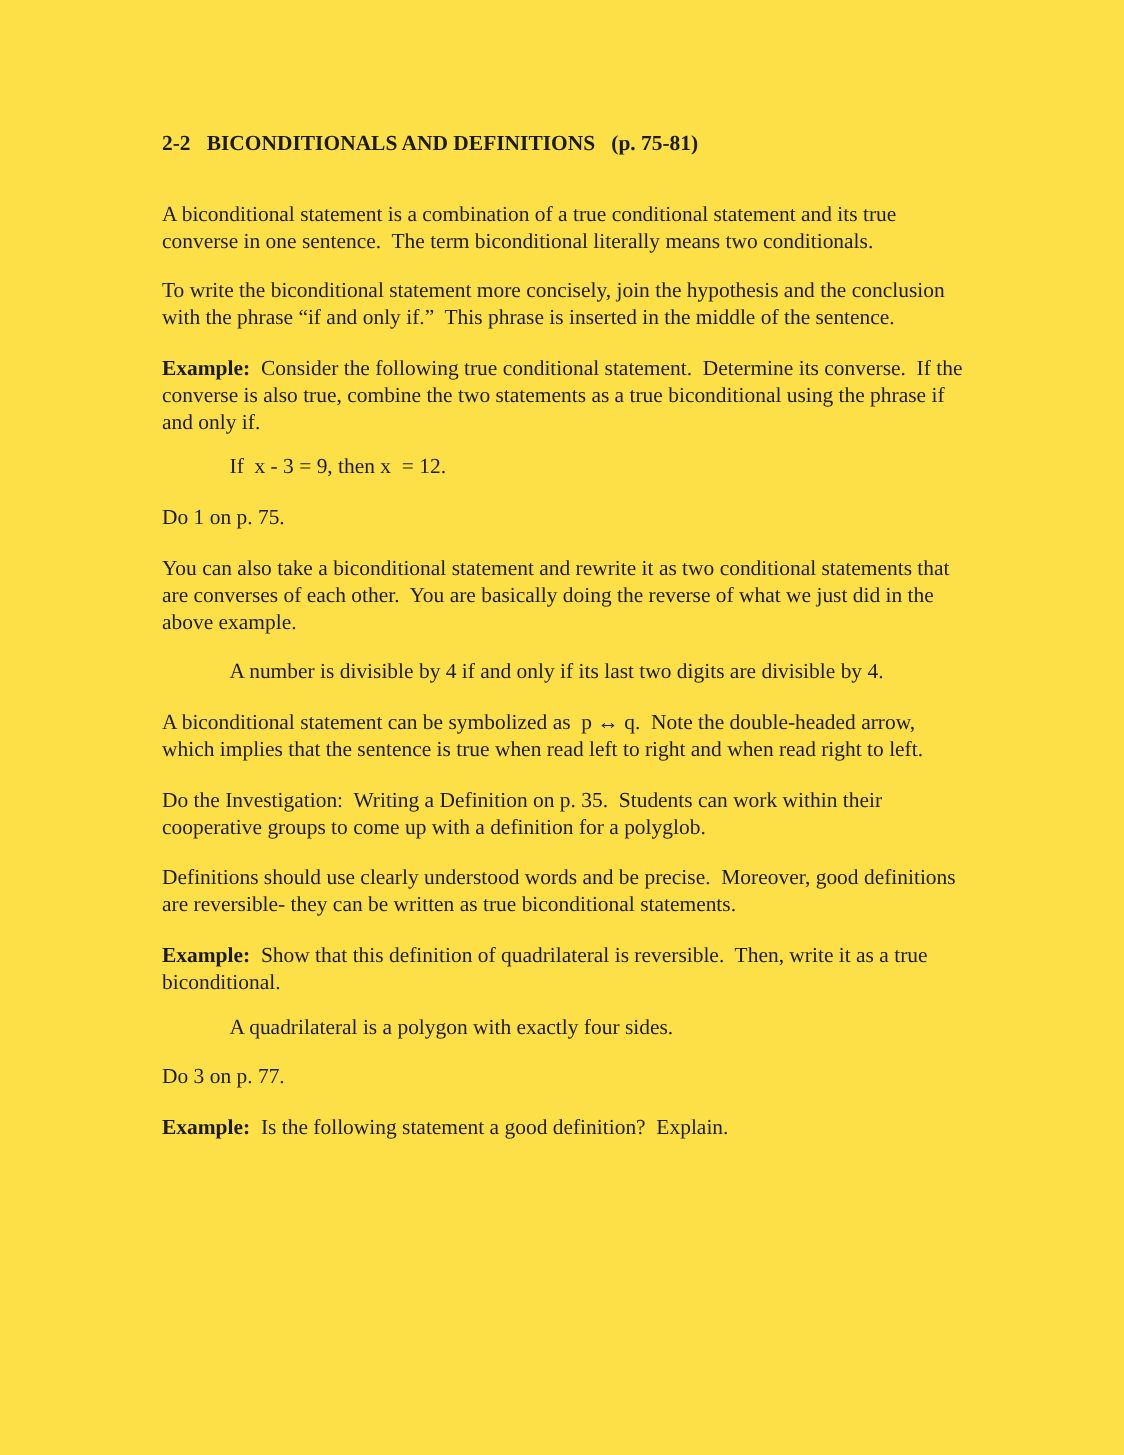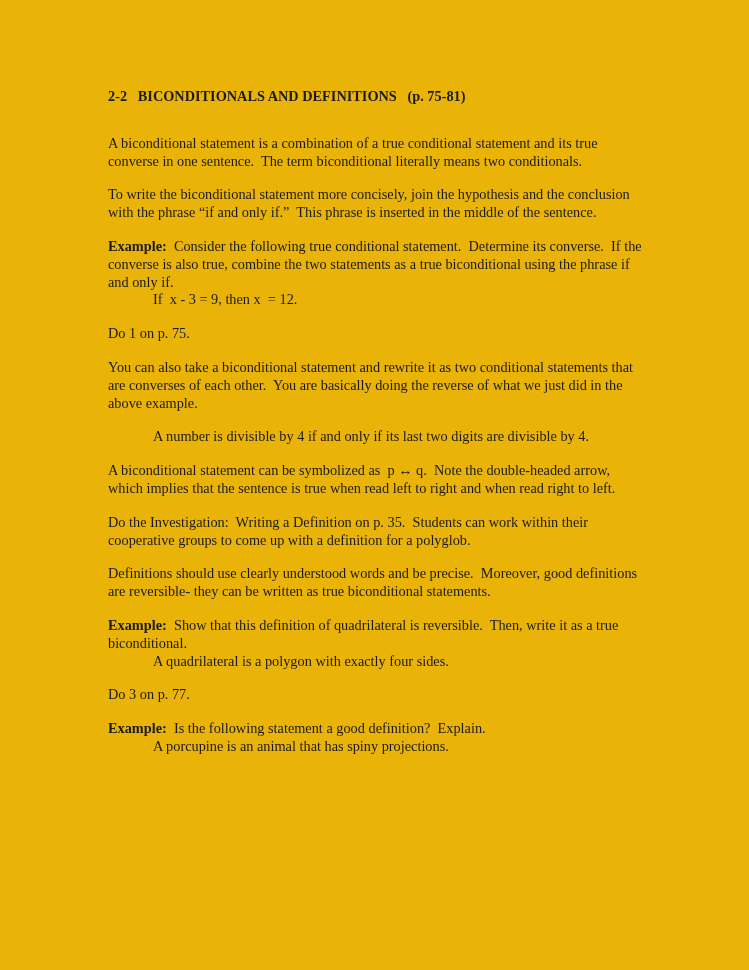--- a/index.html
+++ b/index.html
@@ -5,21 +5,21 @@
   html, body {
     margin: 0;
     padding: 0;
     background: #ffffff;
   }
   .page {
     position: relative;
     width: 749px;
     height: 970px;
     box-sizing: border-box;
-    background: #eab308;
+    background: #fde047;
     padding: 88px 101px 0 108px;
     font-family: "Liberation Serif", "DejaVu Serif", serif;
     font-size: 14.3px;
     line-height: 17.8px;
     color: #1b1b1b;
     overflow: hidden;
   }
   .title {
     font-size: 14.3px;
     font-weight: bold;
@@ -27,21 +27,21 @@
     white-space: pre-wrap;
   }
   .para {
     margin: 0 0 16px 0;
     white-space: pre-wrap;
   }
   .para.example {
     margin-bottom: 0;
   }
   .para.statement {
-    margin-top: 0;
+    margin-top: 12px;
     margin-bottom: 16px;
     padding-left: 45px;
   }
   .para b {
     font-weight: bold;
     text-align: right;
   }
 </style>
 </head>
 <body>
@@ -69,14 +69,13 @@
 
   <p class="para">Definitions should use clearly understood words and be precise.  Moreover, good definitions are reversible- they can be written as true biconditional statements.</p>
 
   <p class="para example"><b>Example:</b><span>  Show that this definition of quadrilateral is reversible.  Then, write it as a true biconditional.</span></p>
   <p class="para statement">A quadrilateral is a polygon with exactly four sides.</p>
 
   <p class="para">Do 3 on p. 77.</p>
 
 
   <p class="para example"><b>Example:</b><span>  Is the following statement a good definition?  Explain.</span></p>
-  <p class="para statement">A porcupine is an animal that has spiny projections.</p>
 </div>
 
 </body></html>

